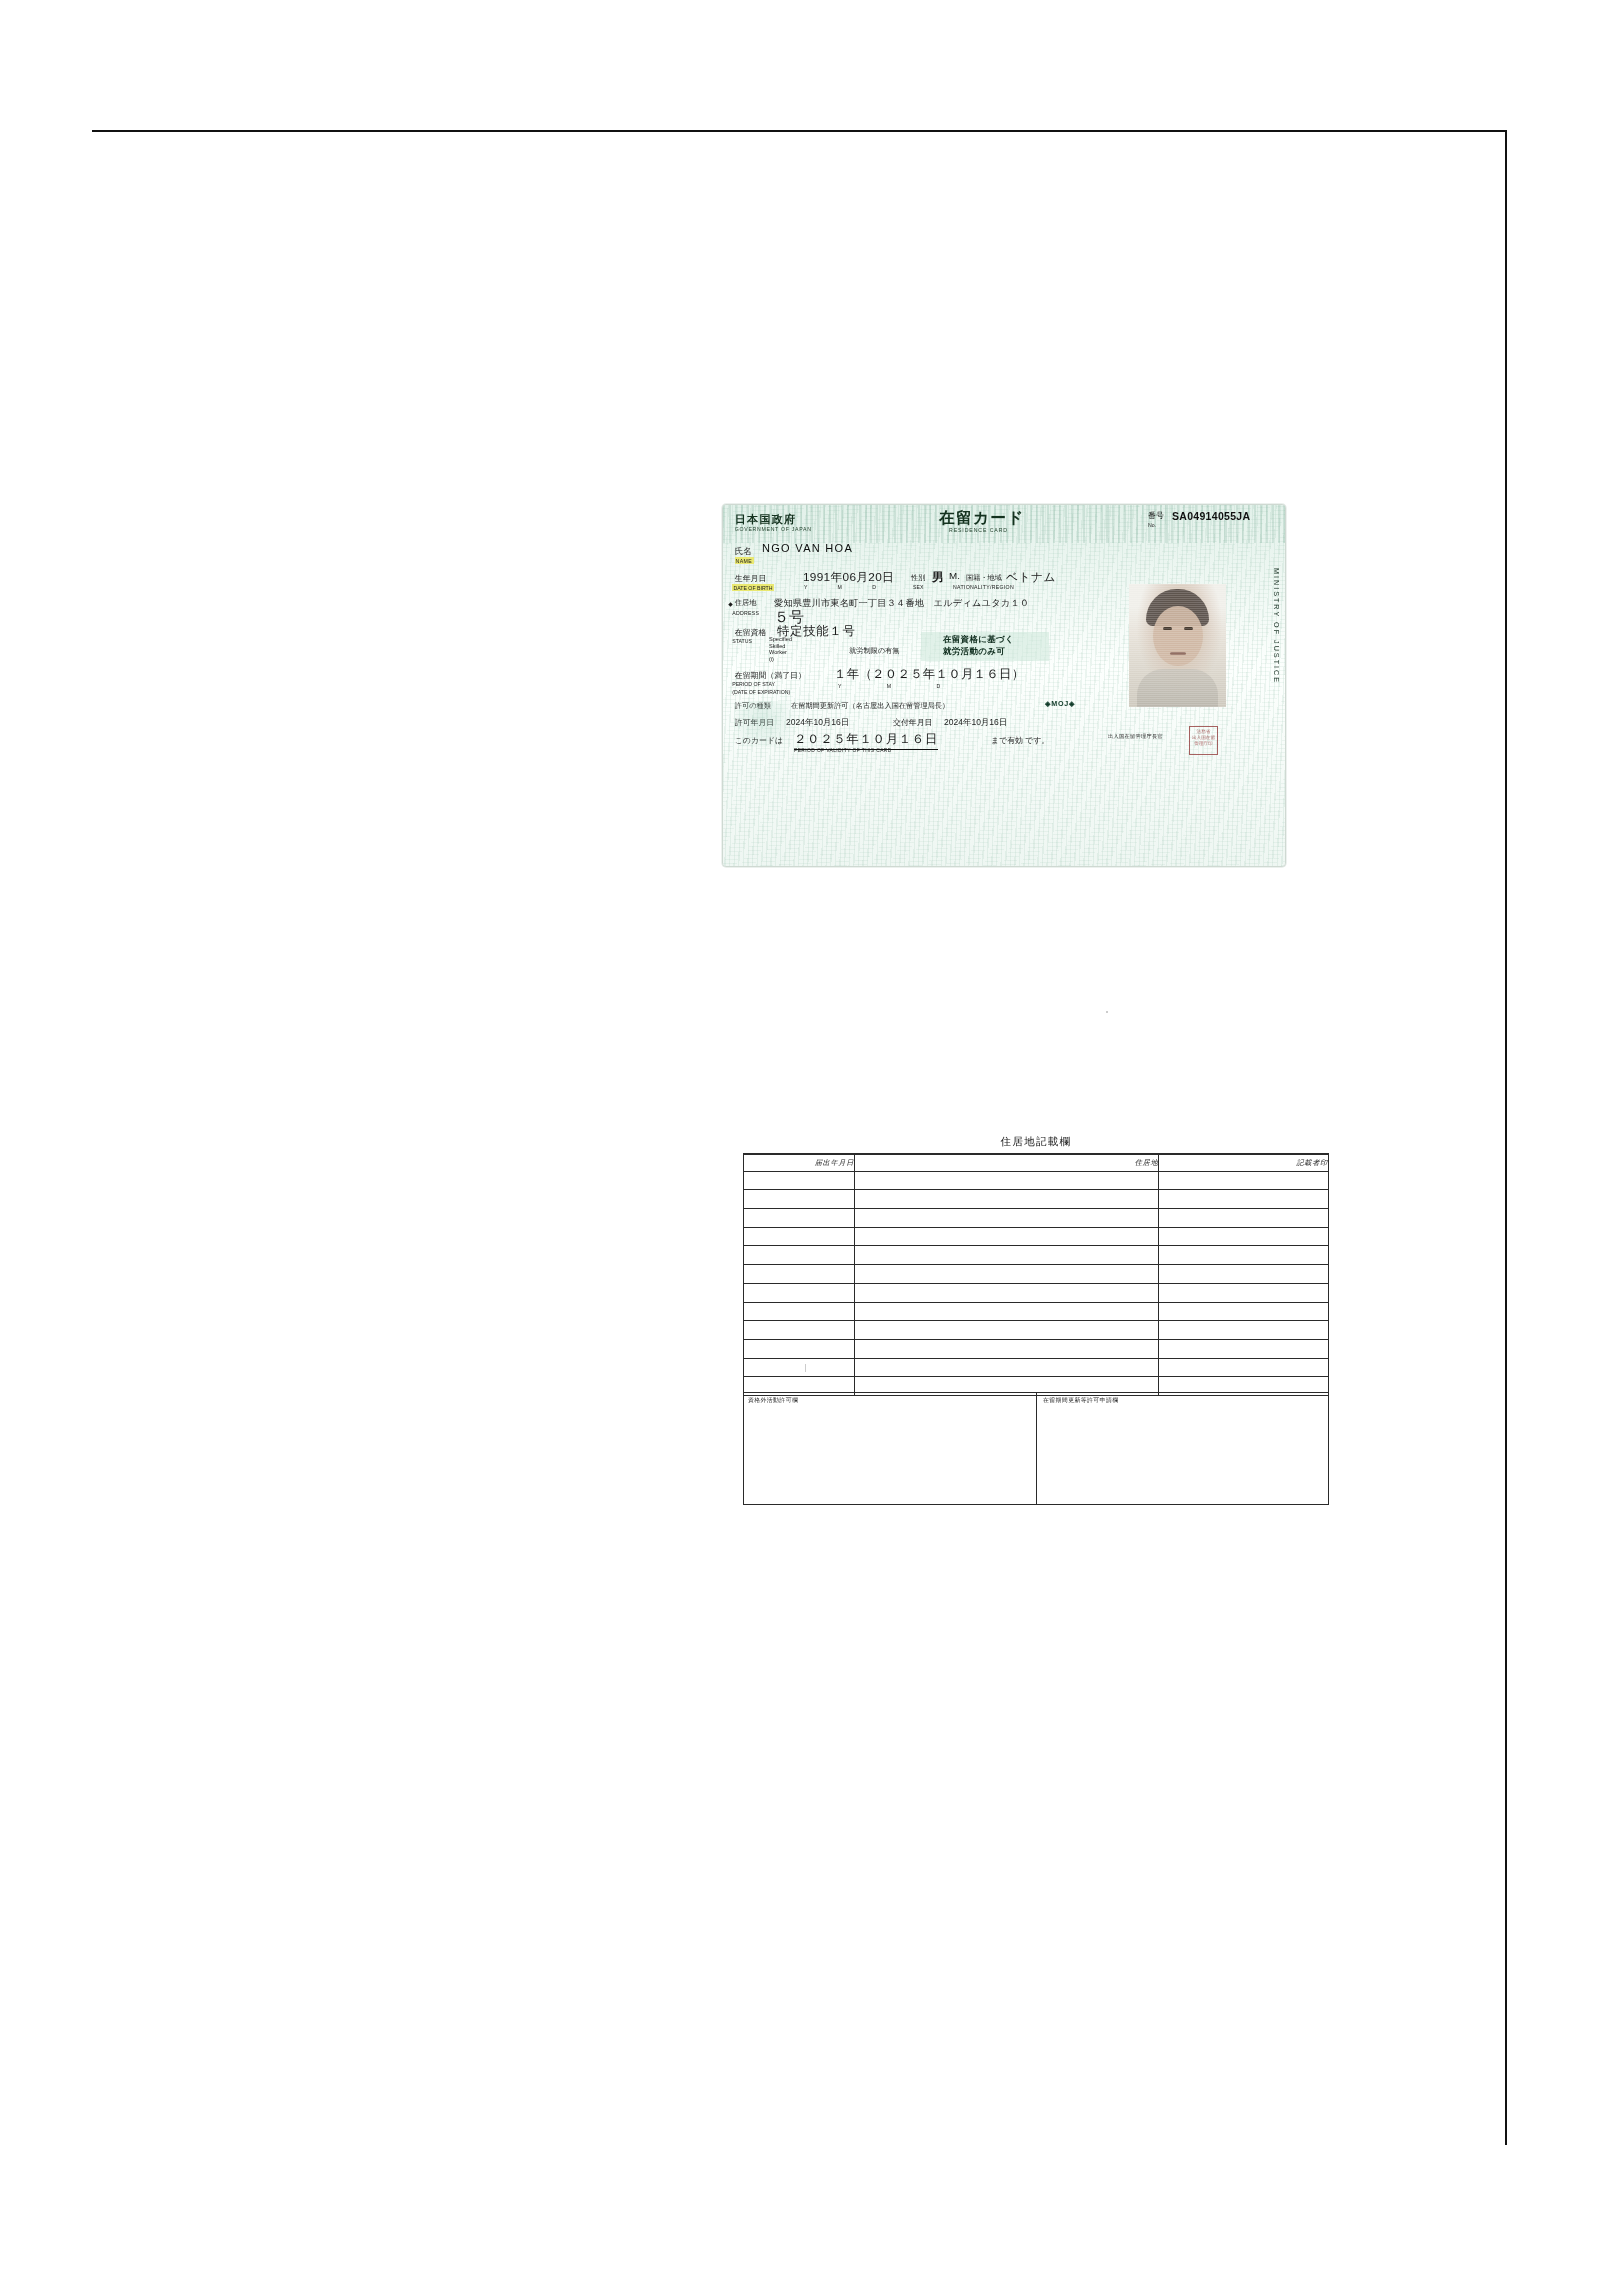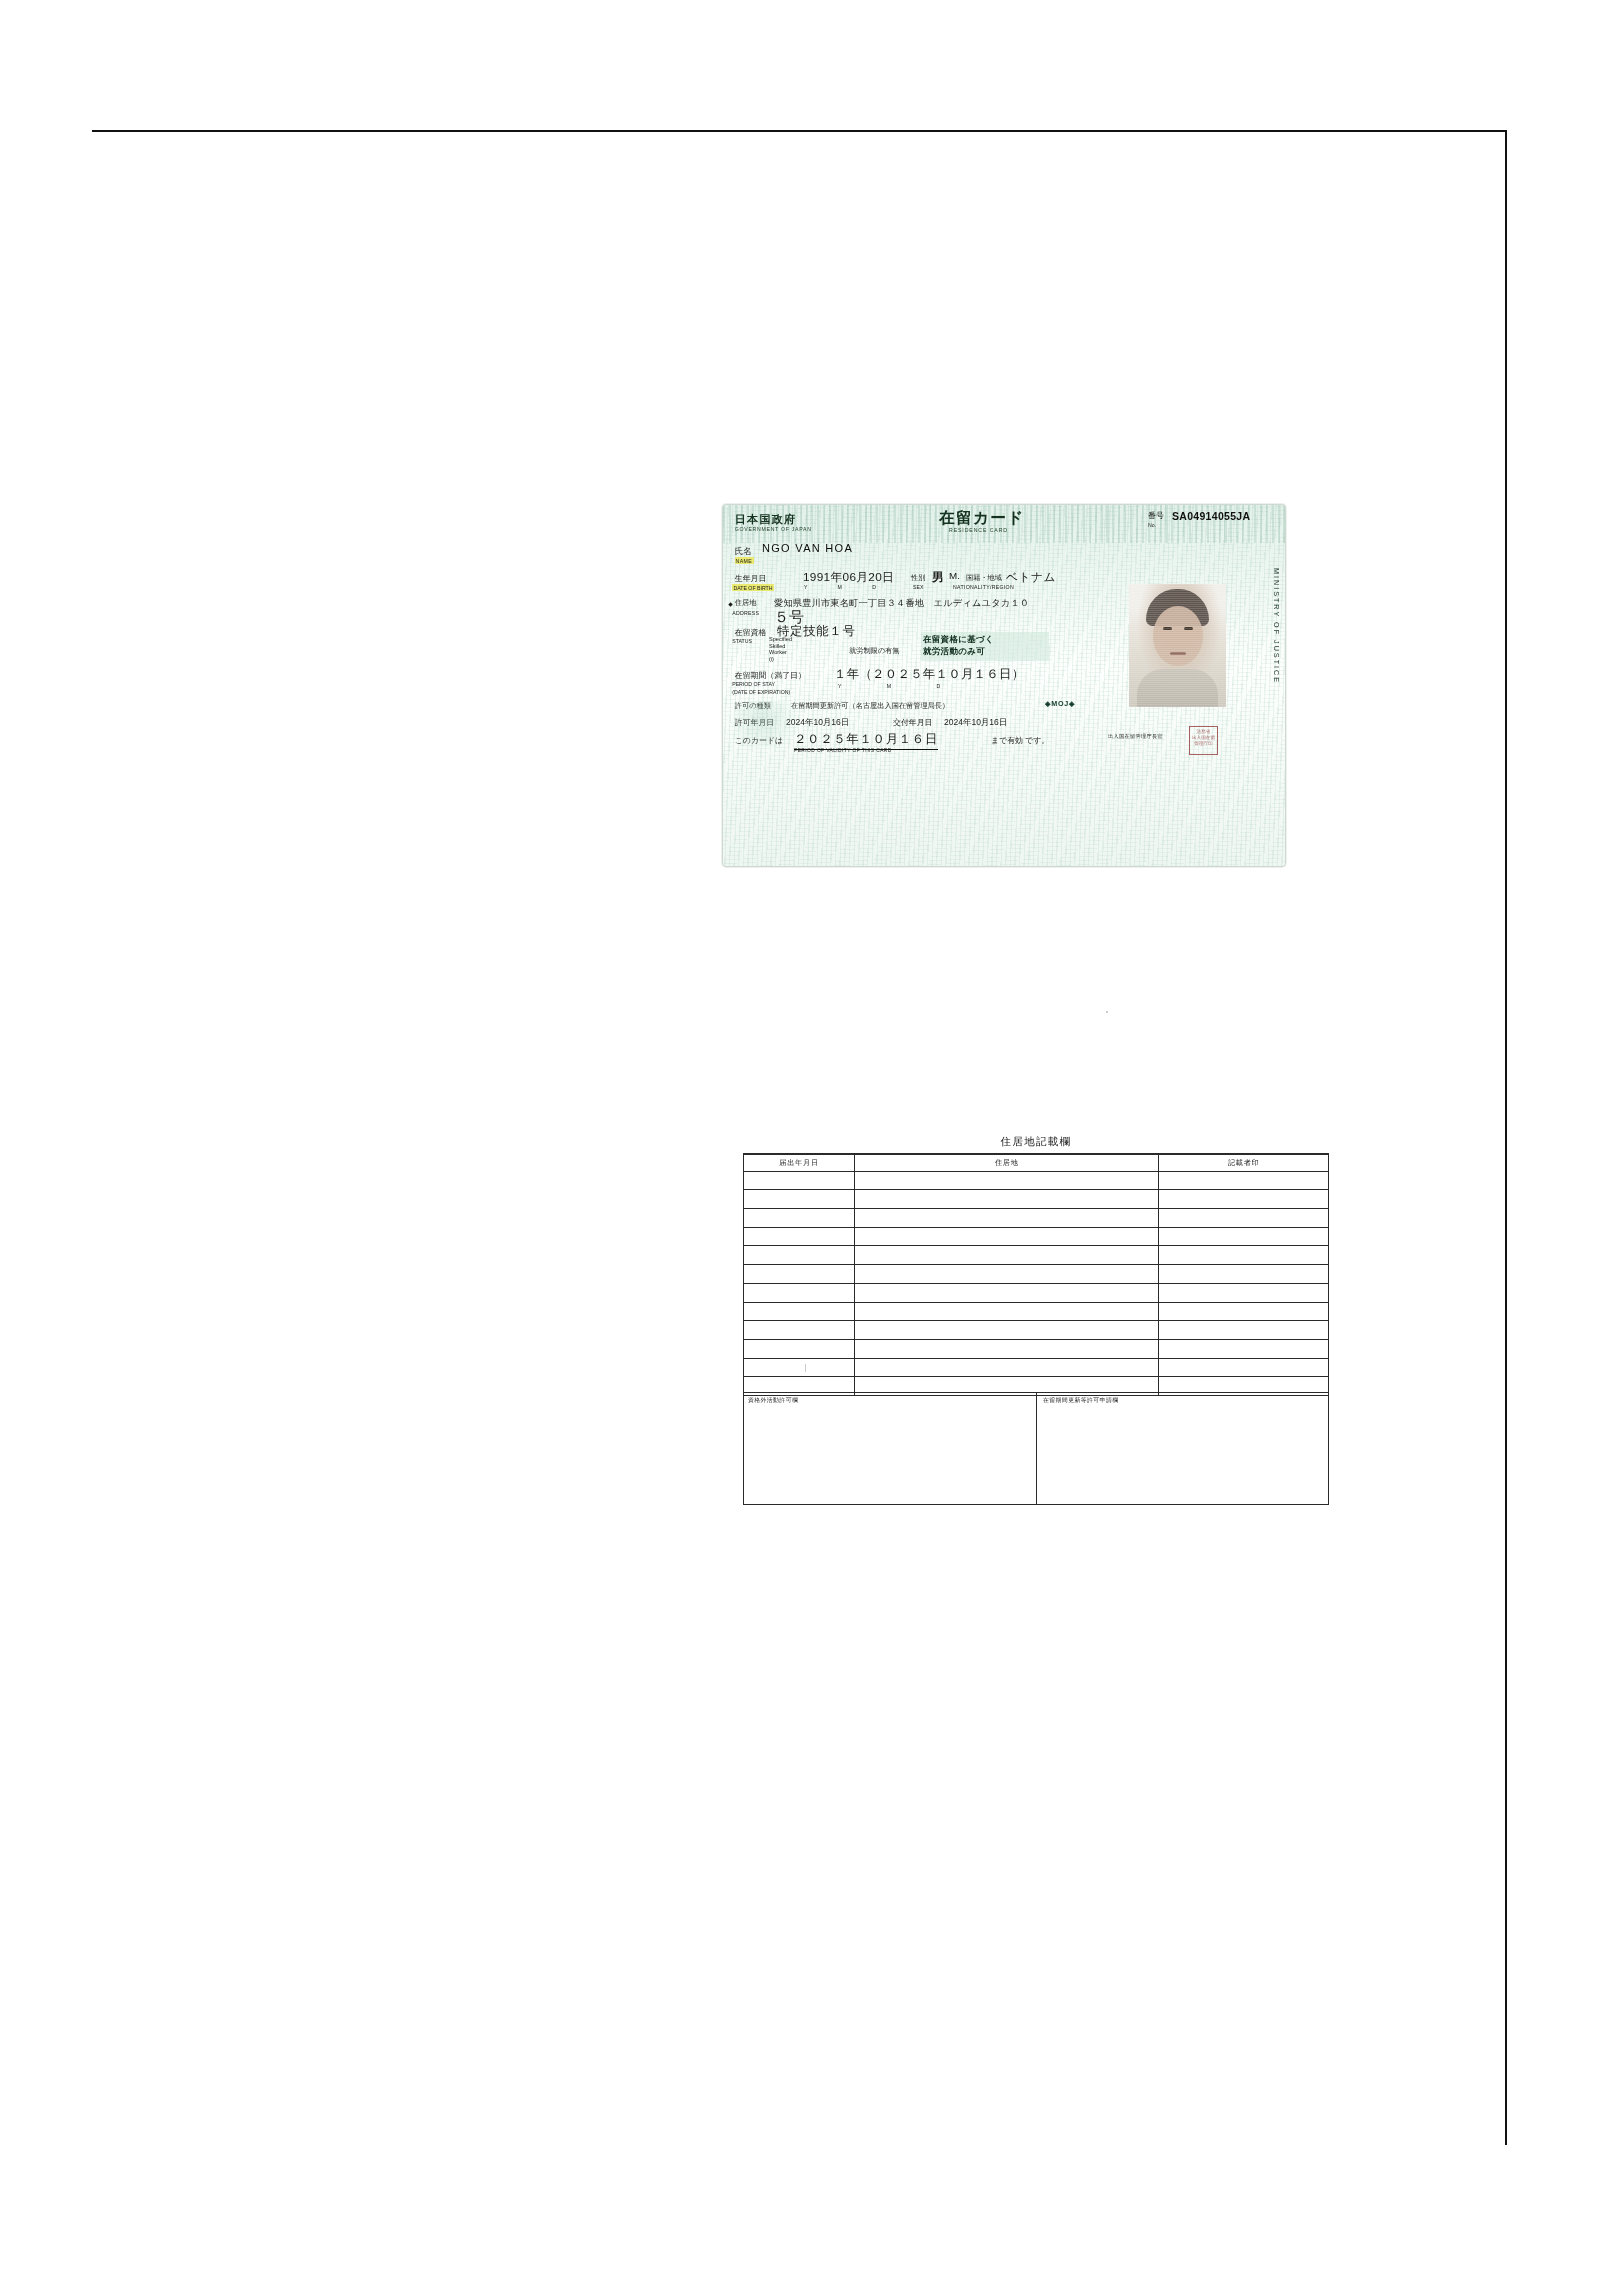--- a/index.html
+++ b/index.html
@@ -194,22 +194,23 @@
   .back table {
     position: absolute; top: 19px; left: 0;
     width: 100%; border-collapse: collapse;
     font-size: 7.2px; color: #1c1c1c;
   }
   .back th, .back td {
     border: 0.7px solid #2a2a2a;
     height: 17.7px;
     padding: 0;
     font-weight: normal;
-    text-align: center;
+    text-align: right;
     letter-spacing: 0.7px;
+    font-style: italic;
   }
   .back th { height: 15.7px; }
   .col-a { width: 19%; }
   .col-b { width: 52%; }
   .col-c { width: 29%; }
   .back .dashed td { border-top: 0.7px dashed #6a6a6a; border-bottom: 0.7px dashed #6a6a6a; }
 
   .back-foot {
     position: absolute; left: 0; top: 257px; width: 100%; height: 113px;
     border: 0.7px solid #2a2a2a; box-sizing: border-box; display: flex;
@@ -269,21 +270,21 @@
     <div class="st-lbl-jp">在留資格</div>
     <div class="st-lbl-en">STATUS</div>
     <div class="st-val">特定技能１号</div>
     <div class="st-sub" style="white-space: pre-line;">Specified
 Skilled
 Worker
 (i)</div>
 
     <div class="wr-lbl">就労制限の有無</div>
     <div class="wr-box"></div>
-    <div class="wr-txt" style="white-space: pre-line;">在留資格に基づく
+    <div class="wr-txt" style="white-space: pre-line; margin-left: 20px;">在留資格に基づく
 就労活動のみ可</div>
 
     <div class="ps-lbl-jp">在留期間（満了日）</div>
     <div class="ps-lbl-en">PERIOD OF STAY</div>
     <div class="ps-lbl-en2">(DATE OF EXPIRATION)</div>
     <div class="ps-val">１年（２０２５年１０月１６日）</div>
     <div class="ps-ymd">Y M D</div>
 
     <div class="pm-lbl">許可の種類</div>
     <div class="pm-val">在留期間更新許可（名古屋出入国在留管理局長）</div>

